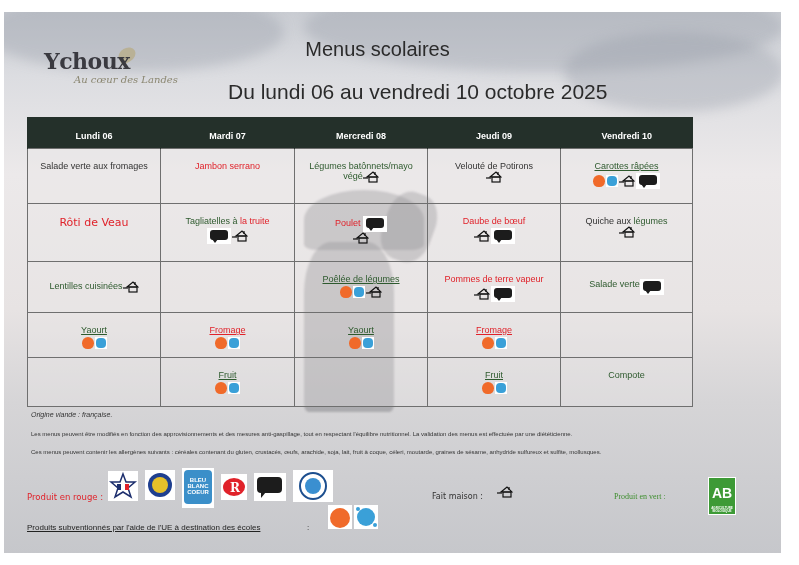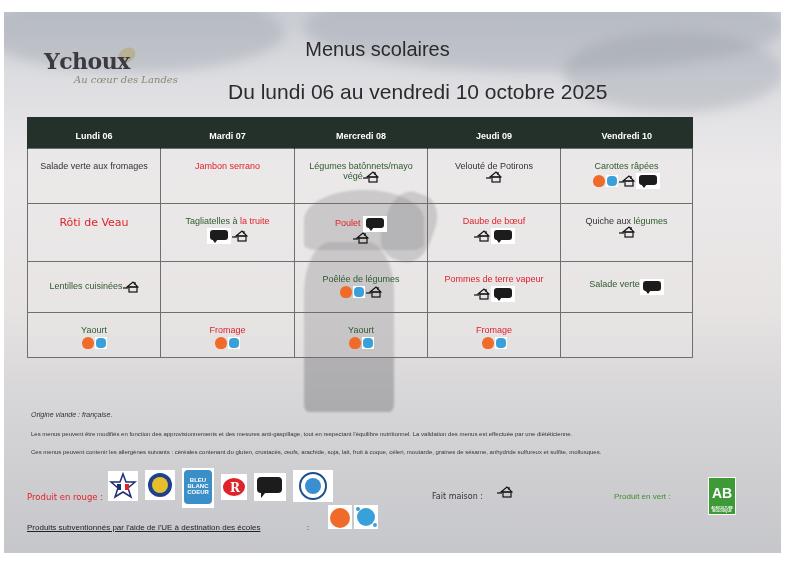--- a/index.html
+++ b/index.html
@@ -28,42 +28,42 @@
     background:#24302a; color:#ffffff; font-weight:bold; font-size:9px; height:25px; padding:0; padding-top:6px;
     vertical-align:middle; border-left:1px solid #24302a;
   }
   table.menu td {
     border:1px solid #6f6f6f; text-align:center; font-size:9px; vertical-align:top; padding:12px 2px 0 2px;
     background:rgba(236,233,233,0.35); position:relative;
   }
   .c-green { color:#2e5a2e; }
   .c-red { color:#e0222a; }
   .c-dark { color:#333333; }
-  .u { }
+  .u { text-decoration:underline; }
   .rotis { font-family:"DejaVu Sans", sans-serif; font-size:11px; }
   .icons { display:inline-flex; align-items:center; gap:1px; margin-top:2px; vertical-align:middle; }
   .ic-house { display:inline-block; width:16px; height:12px; vertical-align:middle; }
   .ic-local { display:inline-block; width:24px; height:16px; background:#fff; vertical-align:middle; position:relative; }
   .ic-local::before { content:""; position:absolute; left:3px; top:2px; width:18px; height:10px; background:#1c1c1c; border-radius:3px; }
   .ic-local::after { content:""; position:absolute; left:5px; top:11px; width:0; height:0; border-left:3px solid transparent; border-right:3px solid transparent; border-top:4px solid #1c1c1c; }
   .ic-eu1 { display:inline-block; width:12px; height:12px; background:#f06a2a; border-radius:50% 50% 45% 45%; vertical-align:middle; }
   .ic-eu2 { display:inline-block; width:12px; height:12px; background:#fff; position:relative; vertical-align:middle; }
   .ic-eu2::before { content:""; position:absolute; left:1px; top:1px; width:10px; height:10px; background:#3aa0d8; border-radius:40%; }
 
   .notes { position:absolute; left:31px; font-size:6px; color:#333; }
   .n1 { top:411px; font-size:7px; font-style:italic; }
   .n2 { top:431px; }
   .n3 { top:449px; }
 
   .legend-red { position:absolute; left:27px; top:492px; font-family:"DejaVu Sans", sans-serif; font-size:8.5px; color:#e0222a; }
   .logos { position:absolute; left:108px; top:468px; display:flex; gap:7px; }
   .lg { background:#fff; display:inline-block; position:relative; }
   .fait { position:absolute; left:432px; top:492px; font-family:"DejaVu Sans", sans-serif; font-size:8px; color:#333; }
   .fait-icon { position:absolute; left:497px; top:486px; }
-  .legend-green { position:absolute; left:614px; top:492px; font-family:Liberation Sans, sans-serif; font-size:8px; color:#3e8e2e; }
+  .legend-green { position:absolute; left:614px; top:492px; font-family:Liberation Serif, serif; font-size:8px; color:#3e8e2e; }
   .ab { position:absolute; left:708px; top:465px; width:26px; height:36px; background:#3d9a36; border:1px solid #fff; color:#fff; font-weight:bold; font-size:14px; text-align:center; line-height:30px;margin-top:12px; }
   .ab small { position:absolute; left:0; right:0; bottom:1px; font-size:3px; line-height:3px; }
   .subv { position:absolute; left:27px; top:523px; font-size:8px; color:#222; text-decoration:underline; }
   .subv-colon { position:absolute; left:307px; top:523px; font-size:8px; color:#222; }
   .subv-icons { position:absolute; left:328px; top:505px; display:flex; gap:2px; }
 </style>
 </head>
 <body>
 
 <div class="page">
@@ -238,20 +238,41 @@
       <td>
         <span class="c-red u">Fromage</span><br>
         <span class="icons">
             <span class="ic-eu1"></span>
             <span class="ic-eu2"></span>
           </span>
       </td>
       <td></td>
     </tr>
 
+    <tr style="height:49px">
+      <td></td>
+      <td>
+        <span class="c-green u">Fruit</span><br>
+        <span class="icons">
+            <span class="ic-eu1"></span>
+            <span class="ic-eu2"></span>
+          </span>
+      </td>
+      <td></td>
+      <td>
+        <span class="c-green u">Fruit</span><br>
+        <span class="icons">
+            <span class="ic-eu1"></span>
+            <span class="ic-eu2"></span>
+          </span>
+      </td>
+      <td>
+        <span class="c-green">Compote</span>
+      </td>
+    </tr>
   </tbody>
 </table>
 
 <div class="notes n1">Origine viande : française.</div>
 <div class="notes n2">Les menus peuvent être modifiés en fonction des approvisionnements et des mesures anti-gaspillage, tout en respectant l'équilibre nutritionnel. La validation des menus est effectuée par une diététicienne.</div>
 <div class="notes n3">Ces menus peuvent contenir les allergènes suivants : céréales contenant du gluten, crustacés, œufs, arachide, soja, lait, fruit à coque, céleri, moutarde, graines de sésame, anhydride sulfureux et sulfite, mollusques.</div>
 
 <div class="legend-red">Produit en rouge :</div>
 <div class="logos">
   <span class="lg" style="width:30px;height:30px;margin-top:3px;">

